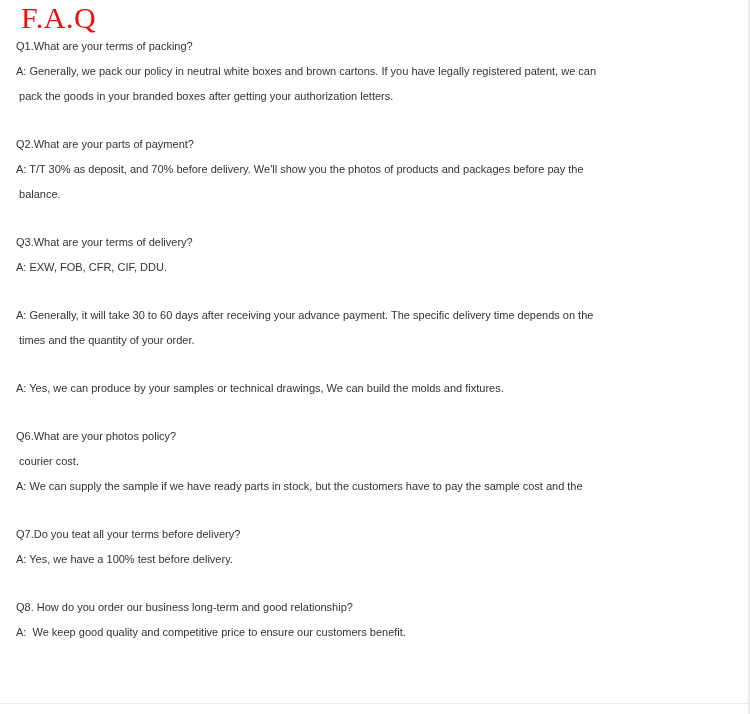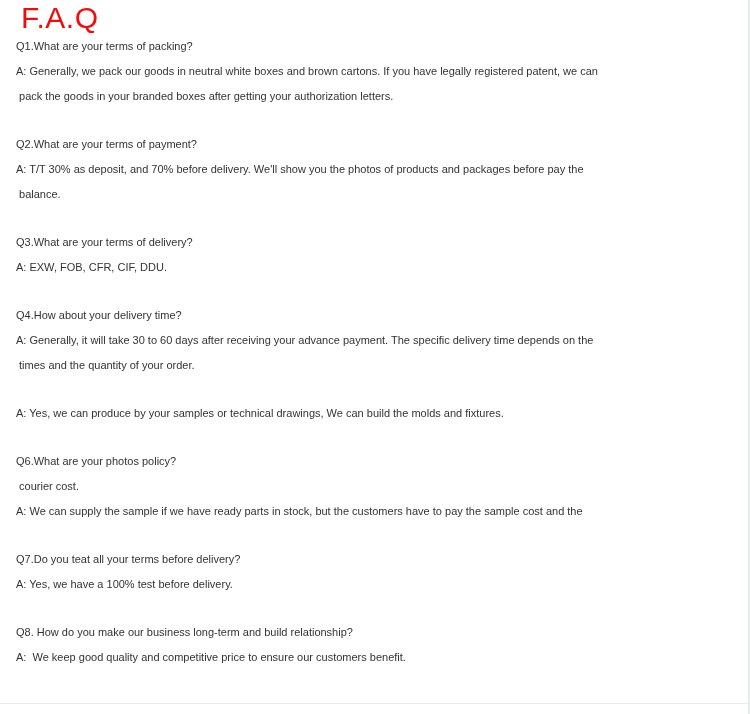--- a/index.html
+++ b/index.html
@@ -23,20 +23,21 @@
     background:var(--bg-color);
   }
   .page-title{
     margin:0 0 0 5px;
     font-size:30px;
     font-weight:400;
     line-height:32px;
     color:var(--title-color);
     letter-spacing:0.5px;
     white-space:pre;
+    font-family:Liberation Serif, serif;
   }
   .faq-list{margin:0;padding:0;}
   .faq-item{margin:0 0 23px 0;}
   .q-line,.a-line{
     font-size:11px;
     line-height:25px;
     color:var(--text-color);
     white-space:pre;
   }
   .edge-right{
@@ -51,56 +52,55 @@
   }
 </style>
 </head>
 <body>
 
 <div class="faq-page">
   <h1 class="page-title">F.A.Q</h1>
   <div class="faq-list" id="faq-list">
   <div class="faq-item">
     <div class="q-line">Q1.What are your terms of packing?</div>
-  <div class="a-line">A: Generally, we pack our goods in neutral white boxes and brown cartons. If you have legally registered patent, we can</div>
+  <div class="a-line">A: Generally, we pack our policy in neutral white boxes and brown cartons. If you have legally registered patent, we can</div>
         <div class="a-line"> pack the goods in your branded boxes after getting your authorization letters.</div>
       </div>
 
   <div class="faq-item">
-    <div class="q-line">Q2.What are your terms of payment?</div>
+    <div class="q-line">Q2.What are your parts of payment?</div>
   <div class="a-line">A: T/T 30% as deposit, and 70% before delivery. We'll show you the photos of products and packages before pay the</div>
         <div class="a-line"> balance.</div>
       </div>
 
   <div class="faq-item">
     <div class="q-line">Q3.What are your terms of delivery?</div>
   <div class="a-line">A: EXW, FOB, CFR, CIF, DDU.</div>
       </div>
 
   <div class="faq-item">
-    <div class="q-line">Q4.How about your delivery time?</div>
   <div class="a-line">A: Generally, it will take 30 to 60 days after receiving your advance payment. The specific delivery time depends on the</div>
         <div class="a-line"> times and the quantity of your order.</div>
       </div>
 
   <div class="faq-item">
   <div class="a-line">A: Yes, we can produce by your samples or technical drawings, We can build the molds and fixtures.</div>
       </div>
 
   <div class="faq-item">
     <div class="q-line">Q6.What are your photos policy?</div>
   <div class="a-line"> courier cost.</div>
         <div class="a-line">A: We can supply the sample if we have ready parts in stock, but the customers have to pay the sample cost and the</div>
       </div>
 
   <div class="faq-item">
     <div class="q-line">Q7.Do you teat all your terms before delivery?</div>
   <div class="a-line">A: Yes, we have a 100% test before delivery.</div>
       </div>
 
   <div class="faq-item">
-    <div class="q-line">Q8. How do you make our business long-term and build relationship?</div>
+    <div class="q-line">Q8. How do you order our business long-term and good relationship?</div>
   <div class="a-line">A:  We keep good quality and competitive price to ensure our customers benefit.</div>
       </div>
 </div>
   <div class="edge-right"></div>
   <div class="edge-bottom"></div>
 </div>
 
 </body></html>

